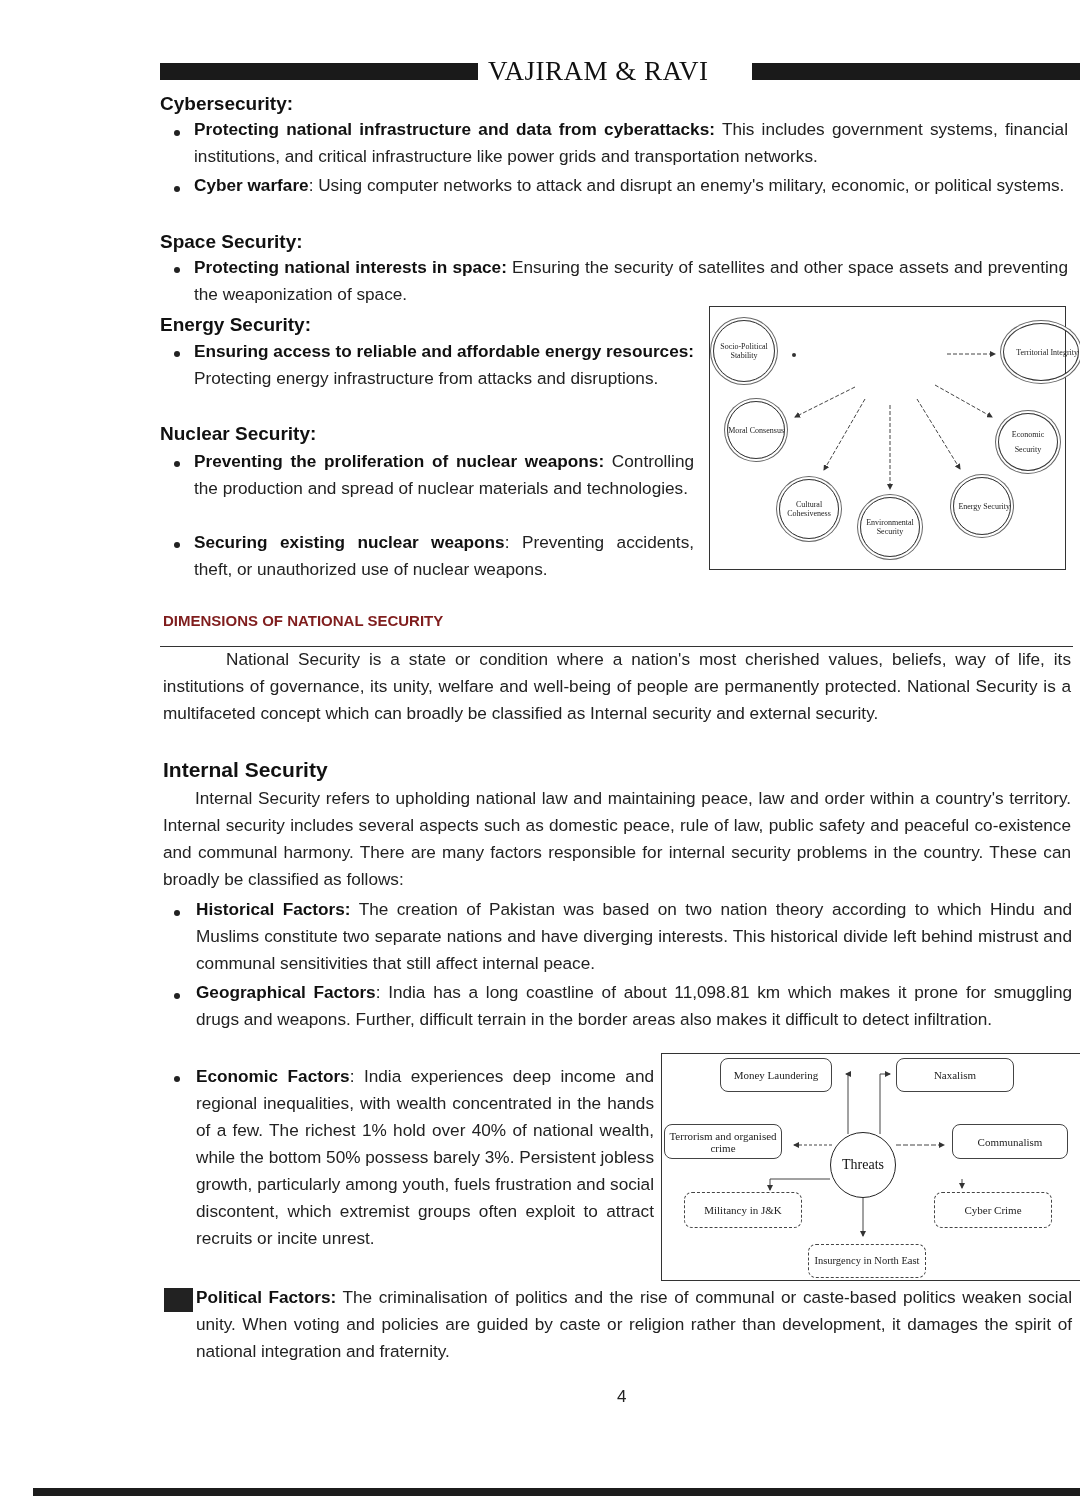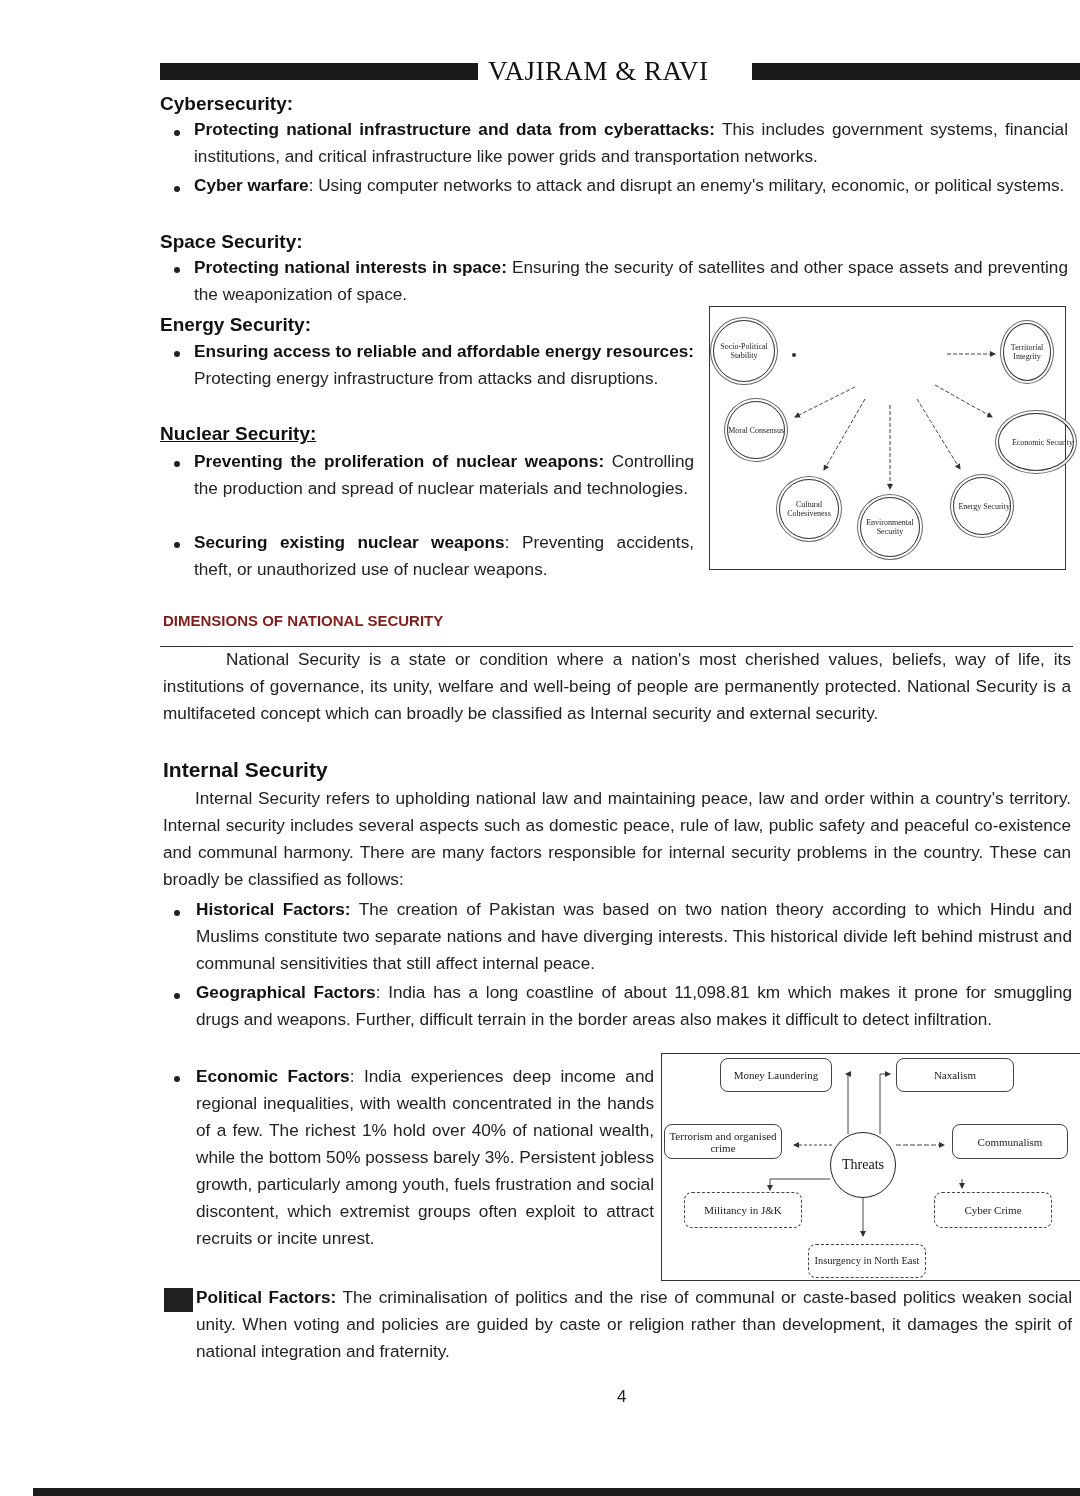--- a/index.html
+++ b/index.html
@@ -76,21 +76,21 @@
   <div class="txt just" style="left:161px;top:254px;width:874px;">
     <b>Protecting national interests in space:</b><span> Ensuring the security of satellites and other space assets and preventing the weaponization of space.</span>
   </div>
 
   <div class="h3" style="left:127px;top:314px;">Energy Security:</div>
   <div class="bul" style="left:141px;top:351px;"></div>
   <div class="txt just" style="left:161px;top:338px;width:500px;">
     <b>Ensuring access to reliable and affordable energy resources:</b><span> Protecting energy infrastructure from attacks and disruptions.</span>
   </div>
 
-  <div class="h3" style="left:127px;top:423px;text-decoration:underline;">Nuclear Security:</div>
+  <div class="h3" style="left:127px;top:423px;">Nuclear Security:</div>
   <div class="bul" style="left:141px;top:461px;"></div>
   <div class="txt just" style="left:161px;top:448px;width:500px;">
     <b>Preventing the proliferation of nuclear weapons:</b><span> Controlling the production and spread of nuclear materials and technologies.</span>
   </div>
   <div class="bul" style="left:141px;top:542px;"></div>
   <div class="txt just" style="left:161px;top:529px;width:500px;">
     <b>Securing existing nuclear weapons</b><span>: Preventing accidents, theft, or unauthorized use of nuclear weapons.</span>
   </div>
 
   <div class="fig1">
@@ -106,27 +106,27 @@
         <line x1="155" y1="92" x2="114" y2="163" marker-end="url(#ah)"></line>
         <line x1="180" y1="98" x2="180" y2="182" marker-end="url(#ah)"></line>
         <line x1="207" y1="92" x2="250" y2="162" marker-end="url(#ah)"></line>
         <line x1="225" y1="78" x2="282" y2="110" marker-end="url(#ah)"></line>
       </g>
       <circle cx="84" cy="48" r="2" fill="#333"></circle>
     </svg>
     <div class="circ" style="left:3px;top:13px;width:62px;height:62px;font-size:8px;line-height:9px;">
         <span>Socio-Political Stability</span>
       </div>
-    <div class="circ" style="left:293px;top:16px;width:48px;height:58px;font-size:8px;line-height:9px;">
+    <div class="circ" style="left:293px;top:16px;width:76px;height:58px;font-size:8px;line-height:9px;">
         <span>Territorial Integrity</span>
       </div>
     <div class="circ" style="left:17px;top:94px;width:58px;height:58px;font-size:8px;line-height:9px;">
         <span>Moral Consensus</span>
       </div>
-    <div class="circ" style="left:288px;top:106px;width:76px;height:58px;font-size:8px;line-height:15px;">
+    <div class="circ" style="left:288px;top:106px;width:60px;height:58px;font-size:8px;line-height:15px;">
         <span>Economic Security</span>
       </div>
     <div class="circ" style="left:69px;top:172px;width:60px;height:60px;font-size:8px;line-height:9px;">
         <span>Cultural Cohesiveness</span>
       </div>
     <div class="circ" style="left:150px;top:190px;width:60px;height:60px;font-size:8px;line-height:9px;">
         <span>Environmental Security</span>
       </div>
     <div class="circ" style="left:243px;top:170px;width:58px;height:58px;font-size:8px;line-height:9px;">
         <span>Energy Security</span>

